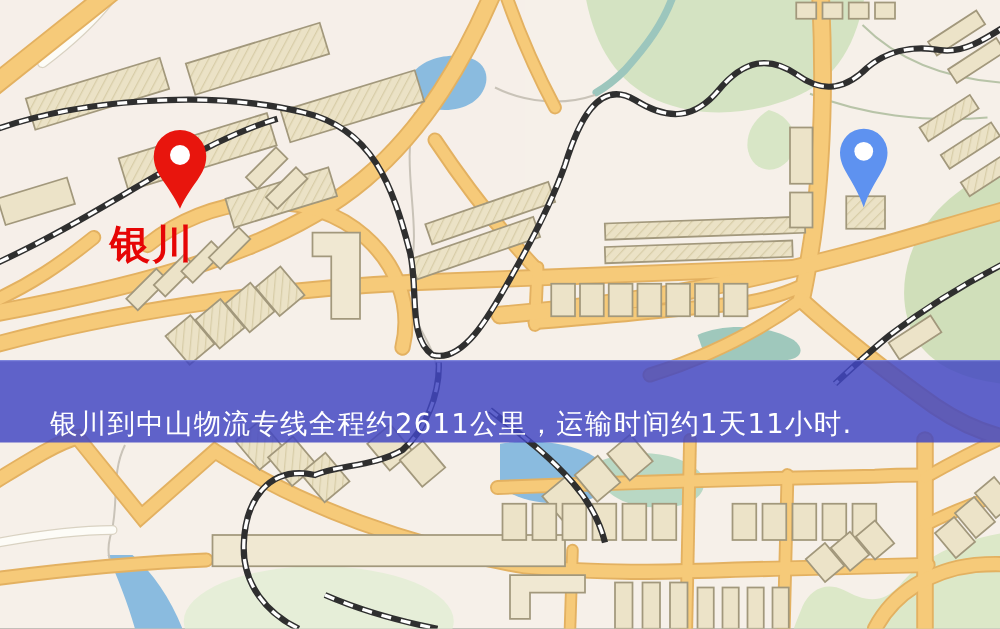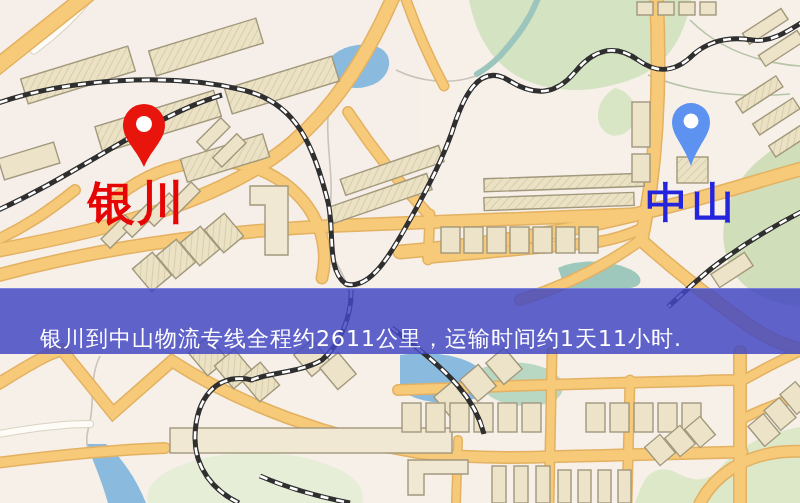--- a/index.html
+++ b/index.html
@@ -5,21 +5,21 @@
   html,body{margin:0;padding:0;background:#222;}
   .stage{
     position:relative;width:800px;height:503px;overflow:hidden;
     font-family:"DejaVu Sans", sans-serif;background:#f6f0e9;
   }
   .stage svg{position:absolute;left:0;top:0;}
   .city-label{
     position:absolute;line-height:1;font-weight:700;white-space:nowrap;
     text-shadow:0 0 1px rgba(255,255,255,.25);pointer-events:none;
   }
-  .origin-label{left:88px;top:179px;font-size:47px;color:#e60505;letter-spacing:2px;text-align:right;}
+  .origin-label{left:88px;top:179px;font-size:32px;color:#e60505;letter-spacing:2px;text-align:right;}
   .dest-label{left:646px;top:182px;font-size:42px;color:#2424dd;letter-spacing:4px;}
   .banner{
     position:absolute;left:0;right:0;top:288px;height:65px;
     background:rgba(66,70,194,0.84);
     border-top:1px solid rgba(150,160,235,0.55);
     display:flex;align-items:flex-end;
   }
   .banner-text{
     color:#ffffff;font-size:22px;letter-spacing:1px;white-space:nowrap;
     padding-left:40px;
@@ -265,19 +265,18 @@
       <path d="M144,104 a21,21 0 0 0 -21,21 c0,15 12,22 21,42 c9,-20 21,-27 21,-42 a21,21 0 0 0 -21,-21 z" fill="#e8150d"></path>
       <circle cx="144" cy="124" r="8" fill="#ffffff"></circle>
     </g>
     <g>
       <path d="M691,103 a19,19 0 0 0 -19,19 c0,14 11,21 19,44 c8,-23 19,-30 19,-44 a19,19 0 0 0 -19,-19 z" fill="#5e92f0"></path>
       <circle cx="691" cy="121" r="7.5" fill="#ffffff"></circle>
     </g>
   </svg>
 
   <div class="city-label origin-label">银川</div>
-  <div class="city-label dest-label">中山</div>
 
   <div class="banner">
     <span class="banner-text">银川到中山物流专线全程约2611公里，运输时间约1天11小时.</span>
   </div>
 
 </div>
 
 </body></html>

